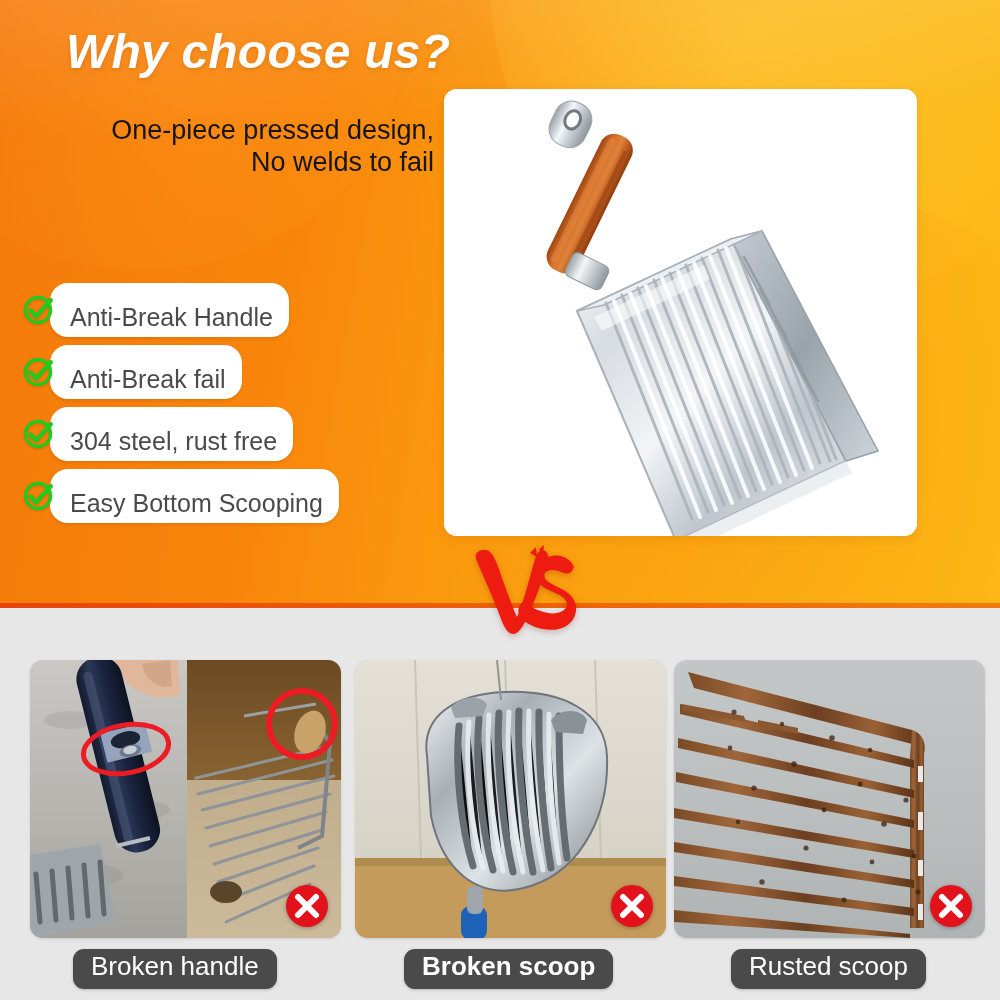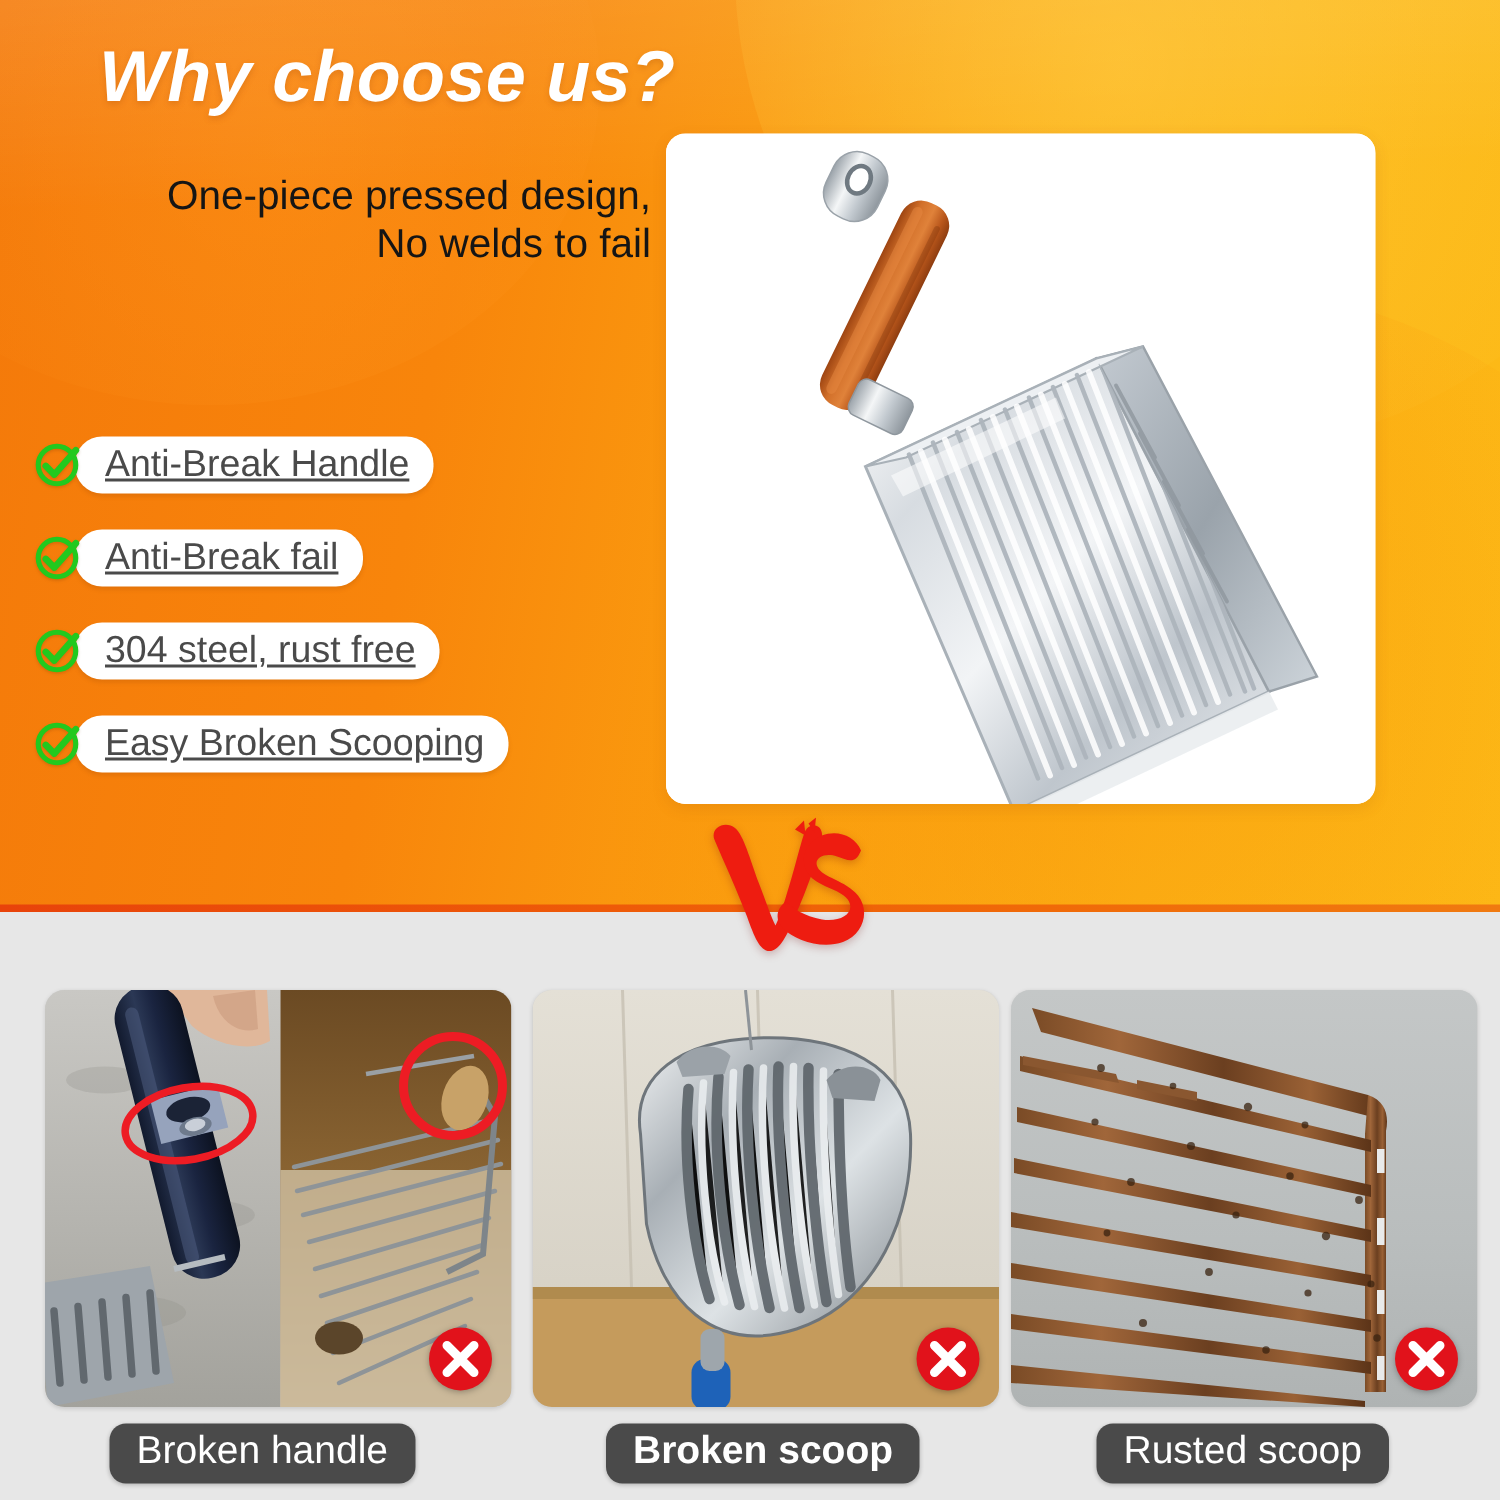--- a/index.html
+++ b/index.html
@@ -66,25 +66,24 @@
     height:36px;margin-bottom:26px;
   }
   .check-icon{
     position:relative;z-index:3;
     width:34px;height:34px;flex:0 0 34px;margin-right:-6px;
     filter:drop-shadow(0 1px 1px rgba(120,50,0,.25));
   }
   .pill{
     position:relative;z-index:2;
     background:#ffffff;border-radius:18px;
-    padding:4px 16px 6px 20px;
+    padding:20px 16px 6px 20px;
     color:#4a4a4a;font-size:25px;line-height:1.12;
     white-space:nowrap;
     box-shadow:0 2px 3px rgba(140,60,0,.18);
-    text-decoration:underline;
   }
 
   
   .product-card{
     position:absolute;left:444px;top:89px;width:473px;height:447px;
     background:#ffffff;border-radius:13px;
     box-shadow:0 3px 10px rgba(140,60,0,.12);
     overflow:hidden;
   }
   .product-card svg{display:block;width:100%;height:100%;}
@@ -181,21 +180,21 @@
         <span class="pill">304 steel, rust free</span>
       </div>
 
       <div class="feature">
         <span class="check-icon">
           <svg viewBox="0 0 34 34">
             <circle cx="16" cy="17" r="12.5" fill="none" stroke="#22C91E" stroke-width="3.4"></circle>
             <path d="M8.5 17.6 L14.2 23.4 L28.6 7.2" fill="none" stroke="#22C91E" stroke-width="4.4" stroke-linecap="round" stroke-linejoin="round"></path>
           </svg>
         </span>
-        <span class="pill">Easy Broken Scooping</span>
+        <span class="pill">Easy Bottom Scooping</span>
       </div>
 
     </div>
 
     <div class="hero-baseline"></div>
   </div>
 
   <div class="product-card">
     <svg viewBox="0 0 473 447">
       <defs>

